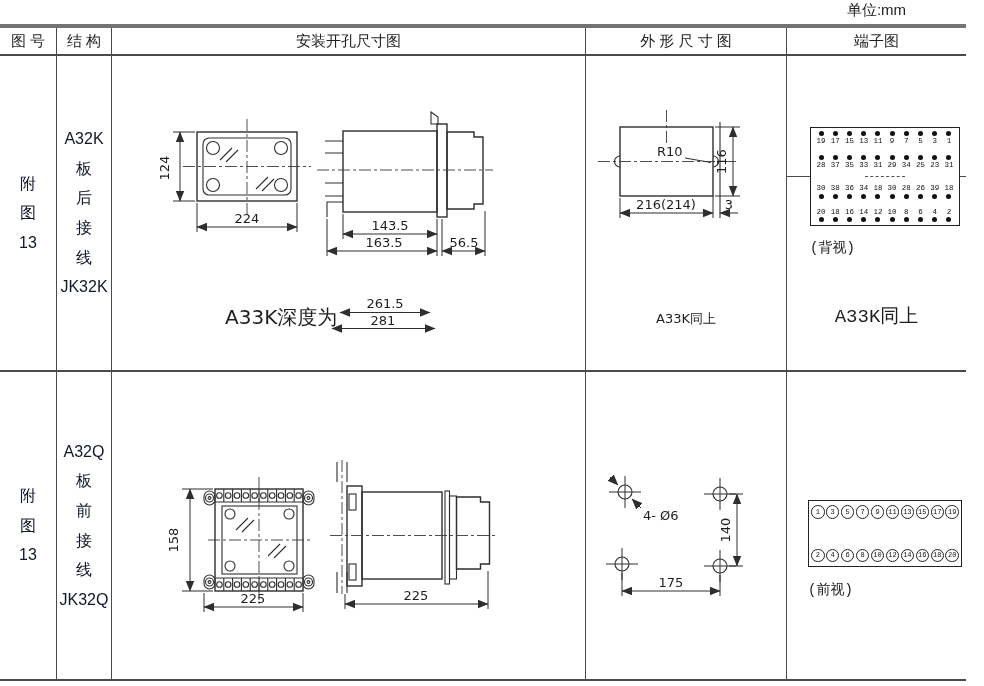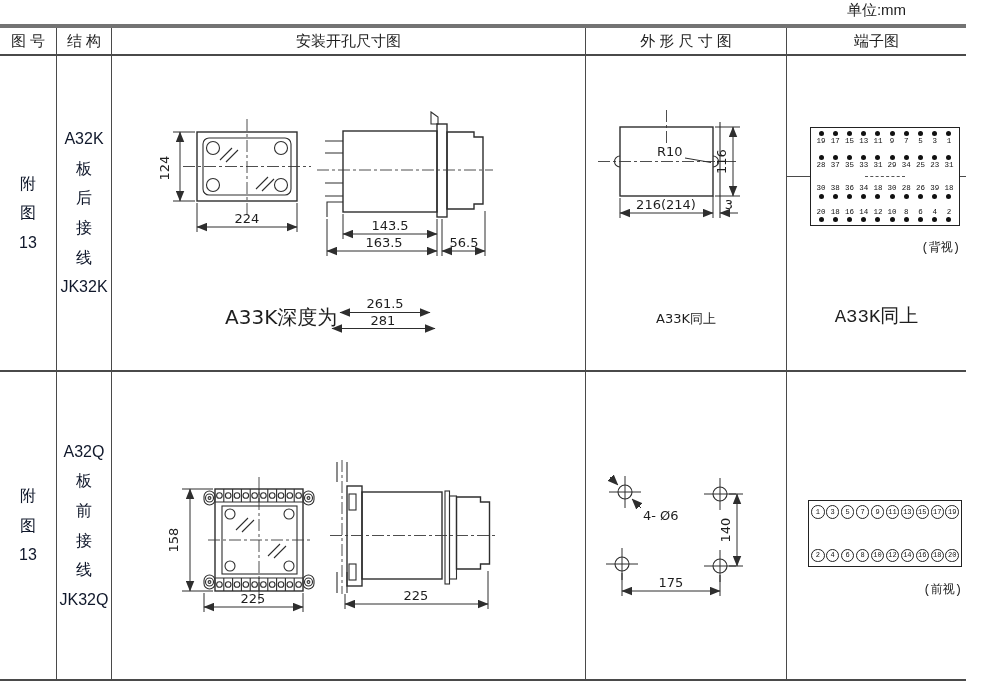--- a/index.html
+++ b/index.html
@@ -28,21 +28,21 @@
   
   .term-centerline{position:absolute;left:0;right:0;top:120px;border-top:1.2px solid #4a4a4a;z-index:0;}
   .term-box{position:absolute;left:23px;top:71px;width:150px;height:99px;border:1.6px solid #222;
             background:#fff;z-index:1;display:flex;flex-direction:column;justify-content:space-between;
             padding:3px 3px;box-sizing:border-box;}
   .term-grid-row{display:flex;}
   .term-cell{flex:1;display:flex;flex-direction:column;align-items:center;gap:1px;}
   .dot{width:5px;height:5px;border-radius:50%;background:#111;}
   .num{font-size:7.5px;line-height:1.1;color:#111;}
   .term-divider{border-top:1.2px dashed #555;width:40px;margin:-2px auto;}
-  .view-label{position:absolute;text-align:right;font-size:12px;color:#222;}
+  .view-label{position:absolute;text-align:left;font-size:14px;color:#222;}
   .note-label{position:absolute;left:0;right:0;text-align:center;font-size:19px;color:#1e1e1e;}
   .circ-box{position:absolute;left:21px;top:128px;width:154px;height:67px;border:1.6px solid #222;
             background:#fff;display:flex;flex-direction:column;justify-content:space-between;
             padding:4px 2px;box-sizing:border-box;}
   .circ-row{display:flex;justify-content:space-between;}
   .circ{width:13.5px;height:13.5px;border:1.2px solid #222;border-radius:50%;box-sizing:border-box;
         display:flex;align-items:center;justify-content:center;font-size:7px;color:#111;}
 </style>
 </head>
 <body>

